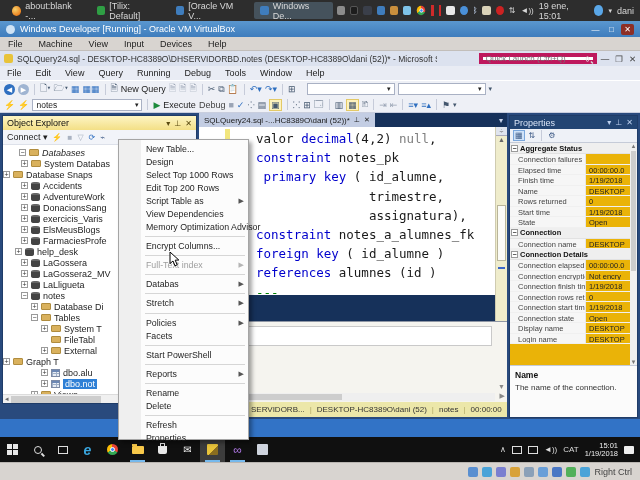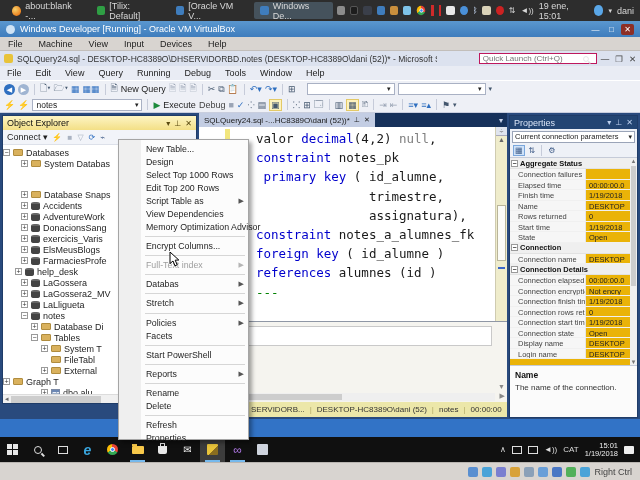--- a/index.html
+++ b/index.html
@@ -24,21 +24,21 @@
   .wbtn { width:13px; height:11px; font-size:8px; line-height:11px; text-align:center; color:#fff; }
   .wbtn.close { background:#8d2f26; border-radius:2px; }
   #vbox-menu { left:0; top:37px; width:640px; height:14px; background:#d8d4d0; border-bottom:1px solid #c2beba; display:flex; align-items:center; color:#222; }
   #vbox-menu span { padding:0 8px; }
   #vbox-status { left:0; top:462px; width:640px; height:18px; background:#d8d4d0; border-top:1px solid #b9b5b1; display:flex; align-items:center; justify-content:flex-end; gap:4px; padding:0 8px; color:#444; }
   .vbs-ic { width:10px; height:10px; border-radius:2px; display:inline-block; }
 
   
   #ssms-title { left:0; top:51px; width:640px; height:15px; background:#dce2ef; display:flex; align-items:center; gap:4px; padding:0 4px; font-size:8.5px; color:#333; }
   #ssms-title .t { white-space:nowrap; overflow:hidden; max-width:420px; }
-  #quick-launch { width:118px; height:11px; background:#fff; border:1px solid #be185d; font-size:8px; color:#777; display:flex; align-items:center; padding:0 3px; gap:3px; margin-left:auto; }
+  #quick-launch { width:118px; height:11px; background:#fff; border:4px solid #be185d; font-size:8px; color:#777; display:flex; align-items:center; padding:0 3px; gap:3px; margin-left:auto; }
   #quick-launch input { border:0; outline:0; width:96px; font-size:8px; color:#777; font-family:"Liberation Sans",sans-serif; background:transparent; }
   #ssms-title .winbtns { display:flex; gap:6px; color:#444; }
   #ssms-menu { left:0; top:66px; width:640px; height:14px; background:#e9ecf4; display:flex; align-items:center; color:#1e1e1e; }
   #ssms-menu span { padding:0 7px; }
   #tb1 { left:0; top:80px; width:640px; height:17px; background:#eef0f6; border-top:1px solid #fff; display:flex; align-items:center; gap:3px; padding:0 4px; color:#44576e; }
   #tb2 { left:0; top:97px; width:640px; height:16px; background:#eef0f6; border-bottom:1px solid #c9cede; display:flex; align-items:center; gap:3px; padding:0 4px; color:#44576e; }
   .tbsep { width:1px; height:11px; background:#c6cbd9; margin:0 2px; }
   .tico { font-size:9px; }
   .tico.dim { color:#9aa4b5; }
   .navball { width:11px; height:11px; border-radius:50%; background:#2f6fc0; color:#fff; font-size:7px; line-height:11px; text-align:center; }
@@ -63,21 +63,21 @@
      repeating-linear-gradient(#9fb0c8 0 1px,transparent 1px 3px),#e8edf5; border:1px solid #7c8aa5; }
   .tsel { background:#2f80d6; color:#fff; padding:0 2px; }
   #oe-hscroll { height:9px; background:#f0f0f0; border-top:1px solid #dcdcdc; display:flex; align-items:center; font-size:7px; color:#666; }
   #oe-hscroll .thumb { height:7px; background:#cdcdcd; width:90px; margin-left:2px; }
 
   
   #editor { left:199px; top:113px; width:308px; height:304px; background:#16315a; }
   #tabstrip { height:14px; background:#16315a; display:flex; align-items:center; }
   #doc-tab { height:14px; background:#c3cde3; color:#1a1a1a; display:flex; align-items:center; gap:4px; padding:0 5px; font-size:8px; max-width:185px; }
   #tab-extra { margin-left:auto; color:#c9d4ea; padding-right:4px; font-size:8px; }
-  #code-area { position:absolute; left:0; top:14px; width:308px; height:194px; background:#fff; }
+  #code-area { position:absolute; left:0; top:14px; width:308px; height:168px; background:#fff; }
   #change-margin { position:absolute; left:26px; top:2px; width:5px; height:158px; background:#f2e67e; }
   #code { position:absolute; left:57px; top:2px; font-family:"DejaVu Sans Mono",monospace; font-size:12.5px; line-height:19.2px; white-space:pre; }
   .c-k { color:#0000cc; } .c-i { color:#1a1a1a; } .c-g { color:#808080; } .c-c { color:#008200; }
   #vscroll { position:absolute; right:0; top:0; width:12px; height:194px; background:#efeccb; border-left:1px solid #cfcbb0; font-size:7px; color:#666; text-align:center; }
   #vscroll .split { background:#dfe4ee; border-bottom:1px solid #aab; height:9px; line-height:9px; }
   #vscroll .thumb { position:absolute; left:1px; right:1px; top:78px; height:56px; background:#fbfbf6; border:1px solid #b9b59a; }
   #vscroll .mark { position:absolute; left:2px; right:2px; top:140px; height:2px; background:#3a66c8; }
   #results { position:absolute; left:0; top:208px; width:308px; height:81px; background:#f5f4ef; border-top:1px solid #8f97a5; }
   #results .box { position:absolute; left:3px; top:4px; width:290px; height:20px; background:#fff; border:1px solid #c9c9c9; }
   #results .varrow { position:absolute; right:2px; bottom:12px; font-size:7px; color:#888; }
@@ -321,31 +321,31 @@
   </div>
   <div id="oe-toolbar">
     <span style="color:#1e1e1e"><span>Connect</span> ▾</span>
     <span class="small8">⚡</span>
     <span class="small8" style="color:#aab3c2">■</span>
     <span class="small8" style="color:#aab3c2">▽</span>
     <span class="small8" style="color:#2f6fc0">⟳</span>
     <span class="small8">⌁</span>
   </div>
   <div id="oe-tree">
-      <div class="trow" style="padding-left: 0;">
+      <div class="trow" style="padding-left: 16px; font-style: italic;">
         <span class="texp">−</span>
         <span class="tico-folder"></span>
         <span>Databases</span>
       </div>
       <div class="trow" style="padding-left: 18px;">
         <span class="texp">+</span>
         <span class="tico-folder"></span>
         <span>System Databas</span>
       </div>
-      <div class="trow" style="padding-left: 18px; margin-top: 20px;">
+      <div class="trow" style="">
         <span class="texp">+</span>
         <span class="tico-folder"></span>
         <span>Database Snaps</span>
       </div>
       <div class="trow" style="padding-left: 18px;">
         <span class="texp">+</span>
         <span class="tico-db"></span>
         <span>Accidents</span>
       </div>
       <div class="trow" style="padding-left: 18px;">
@@ -490,26 +490,20 @@
 </div>
 
 <div id="props" class="abs">
   <div id="p-header">
     <span>Properties</span>
     <span class="hbtns">
       <span>▾</span>
       <span>⊥</span>
       <span>✕</span>
     </span>
-  </div>
-  <div id="p-combo-row">
-    <div id="p-combo">
-      <span>Current connection parameters</span>
-      <span class="small7">▾</span>
-    </div>
   </div>
   <div id="p-toolbar">
     <span class="sel">▦</span>
     <span>⇅</span>
     <span class="tbsep"></span>
     <span>⚙</span>
   </div>
   <div id="p-grid">
     <div id="p-rows">
         <div class="pcat">

